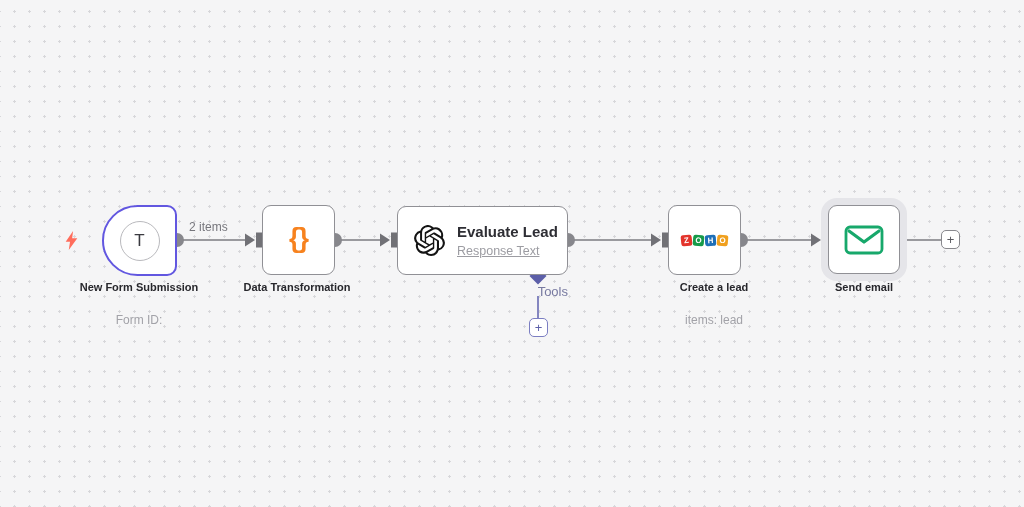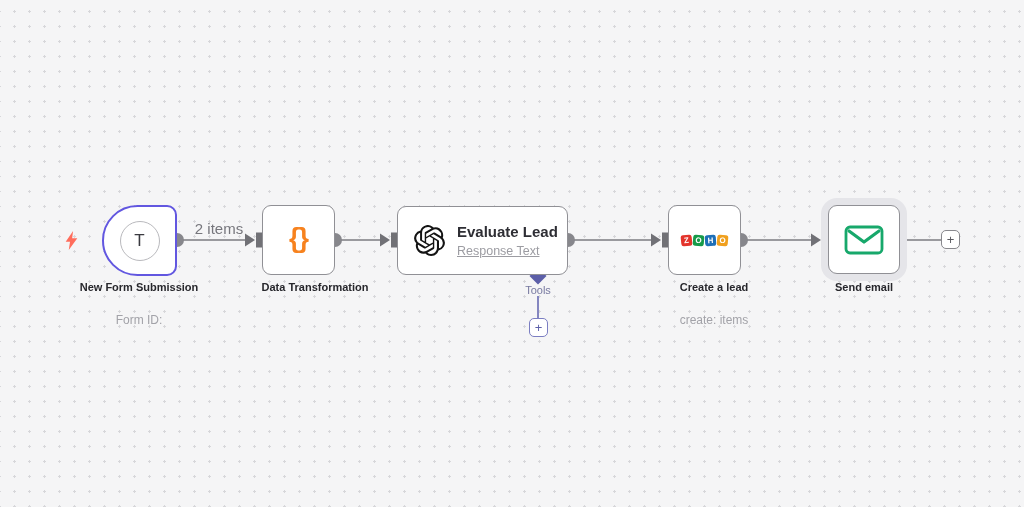--- a/index.html
+++ b/index.html
@@ -21,22 +21,22 @@
     display:flex;align-items:center;justify-content:center;
     font-size:17px;font-weight:500;color:#3a3a40;
   }
   .braces{font-size:27px;font-weight:700;color:#f7821e;letter-spacing:-1px;padding-bottom:4px;}
   .node.wide{justify-content:flex-start;padding-left:16px;gap:12px;}
   .inner-title{font-size:15px;font-weight:600;color:#2e2e34;line-height:1.2;}
   .inner-subtitle{font-size:12.5px;color:#9c9ca2;margin-top:3px;text-decoration:underline;}
   .node-label{position:absolute;text-align:center;pointer-events:none;}
   .node-title{font-size:11px;font-weight:600;color:#27272c;line-height:1.2;}
   .node-subtitle{font-size:12px;color:#a2a2a8;margin-top:19px;}
-  .edge-label{position:absolute;font-size:15px;color:#76767c;text-align:center;}
-  .tools-label{position:absolute;font-size:11px;color:#7779a0;text-align:center;}
+  .edge-label{position:absolute;font-size:12px;color:#76767c;text-align:left;}
+  .tools-label{position:absolute;font-size:13px;color:#7779a0;text-align:right;}
   .plus-btn{
     position:absolute;width:19px;height:19px;box-sizing:border-box;background:#fff;
     border:1.6px solid #88888d;border-radius:5px;color:#5a5a60;
     font-size:13px;line-height:1;padding:0;display:flex;align-items:center;justify-content:center;
     font-family:"Liberation Sans",sans-serif;cursor:pointer;
   }
   .plus-btn.tools-plus{border-color:#7b7ec2;color:#5c5fa8;}
   .zoho{display:flex;gap:1px;align-items:center;}
   .zoho span{
     display:inline-flex;align-items:center;justify-content:center;
@@ -109,21 +109,21 @@
   <div class="node-label" style="left:29px;top:281px;width:220px">
     <div class="node-title">New Form Submission</div>
     <div class="node-subtitle">Form ID:</div>
   </div>
 
   <div class="edge-label" style="left:189px;top:220px;width:60px">2 items</div>
 
   <div class="node" style="left:262px;top:205px;width:73px;height:70px">
     <span class="braces">{}</span>
   </div>
-  <div class="node-label" style="left:205px;top:281px;width:220px">
+  <div class="node-label" style="left:187px;top:281px;width:220px">
     <div class="node-title">Data Transformation</div>
     <div class="node-subtitle"></div>
   </div>
 
   <div class="node wide" style="left:397px;top:206px;width:171px;height:69px">
     <svg width="31" height="31" viewBox="0 0 24 24">
       <path fill="#141414" d="M22.2819 9.8211a5.9847 5.9847 0 0 0-.5157-4.9108 6.0462 6.0462 0 0 0-6.5098-2.9A6.0651 6.0651 0 0 0 4.9807 4.1818a5.9847 5.9847 0 0 0-3.9977 2.9 6.0462 6.0462 0 0 0 .7427 7.0966 5.98 5.98 0 0 0 .511 4.9107 6.051 6.051 0 0 0 6.5146 2.9001A5.9847 5.9847 0 0 0 13.2599 24a6.0557 6.0557 0 0 0 5.7718-4.2058 5.9894 5.9894 0 0 0 3.9977-2.9001 6.0557 6.0557 0 0 0-.7475-7.073zm-9.022 12.6081a4.4755 4.4755 0 0 1-2.8764-1.0408l.1419-.0804 4.7783-2.7582a.7948.7948 0 0 0 .3927-.6813v-6.7369l2.02 1.1686a.071.071 0 0 1 .038.0615v5.5826a4.504 4.504 0 0 1-4.4945 4.4849zm-9.6607-4.1254a4.4708 4.4708 0 0 1-.5346-3.0137l.142.0852 4.783 2.7582a.7712.7712 0 0 0 .7806 0l5.8428-3.3685v2.3324a.0804.0804 0 0 1-.0332.0615L9.74 19.9502a4.4992 4.4992 0 0 1-6.1408-1.6464zM2.3408 7.8956a4.485 4.485 0 0 1 2.3655-1.9728V11.6a.7664.7664 0 0 0 .3879.6765l5.8144 3.3543-2.0201 1.1685a.0757.0757 0 0 1-.071 0l-4.8303-2.7865A4.504 4.504 0 0 1 2.3408 7.8956zm16.5963 3.8558L13.1038 8.364 15.1192 7.2a.0757.0757 0 0 1 .071 0l4.8303 2.7913a4.4944 4.4944 0 0 1-.6765 8.1042v-5.6772a.79.79 0 0 0-.407-.667zm2.0107-3.0231l-.142-.0852-4.7735-2.7818a.7759.7759 0 0 0-.7854 0L9.409 9.2297V6.8974a.0662.0662 0 0 1 .0284-.0615l4.8303-2.7866a4.4992 4.4992 0 0 1 6.6802 4.66zM8.3065 12.863l-2.02-1.1638a.0804.0804 0 0 1-.038-.0567V6.0742a4.4992 4.4992 0 0 1 7.3757-3.4537l-.142.0805L8.704 5.459a.7948.7948 0 0 0-.3927.6813zm1.0976-2.3654l2.602-1.4998 2.6069 1.4998v2.9994l-2.5974 1.4997-2.6067-1.4997z"></path>
     </svg>
     <div class="inner-text">
       <div class="inner-title">Evaluate Lead</div>
@@ -137,21 +137,21 @@
   <div class="node" style="left:668px;top:205px;width:73px;height:70px">
     <div class="zoho">
       <span class="z0">Z</span>
         <span class="z1">O</span>
         <span class="z2">H</span>
         <span class="z3">O</span>
     </div>
   </div>
   <div class="node-label" style="left:604px;top:281px;width:220px">
     <div class="node-title">Create a lead</div>
-    <div class="node-subtitle">create: items</div>
+    <div class="node-subtitle">items: lead</div>
   </div>
 
   <div class="node selected" style="left:828px;top:205px;width:72px;height:69px">
     <svg width="40" height="32" viewBox="0 0 40 32">
       <rect x="2" y="3" width="36" height="26" rx="4" fill="#ffffff" stroke="#17a86b" stroke-width="2.8"></rect>
       <path d="M5 7 L20 18 L35 7" fill="none" stroke="#17a86b" stroke-width="3.2" stroke-linecap="round" stroke-linejoin="round"></path>
     </svg>
   </div>
   <div class="node-label" style="left:754px;top:281px;width:220px">
     <div class="node-title">Send email</div>

